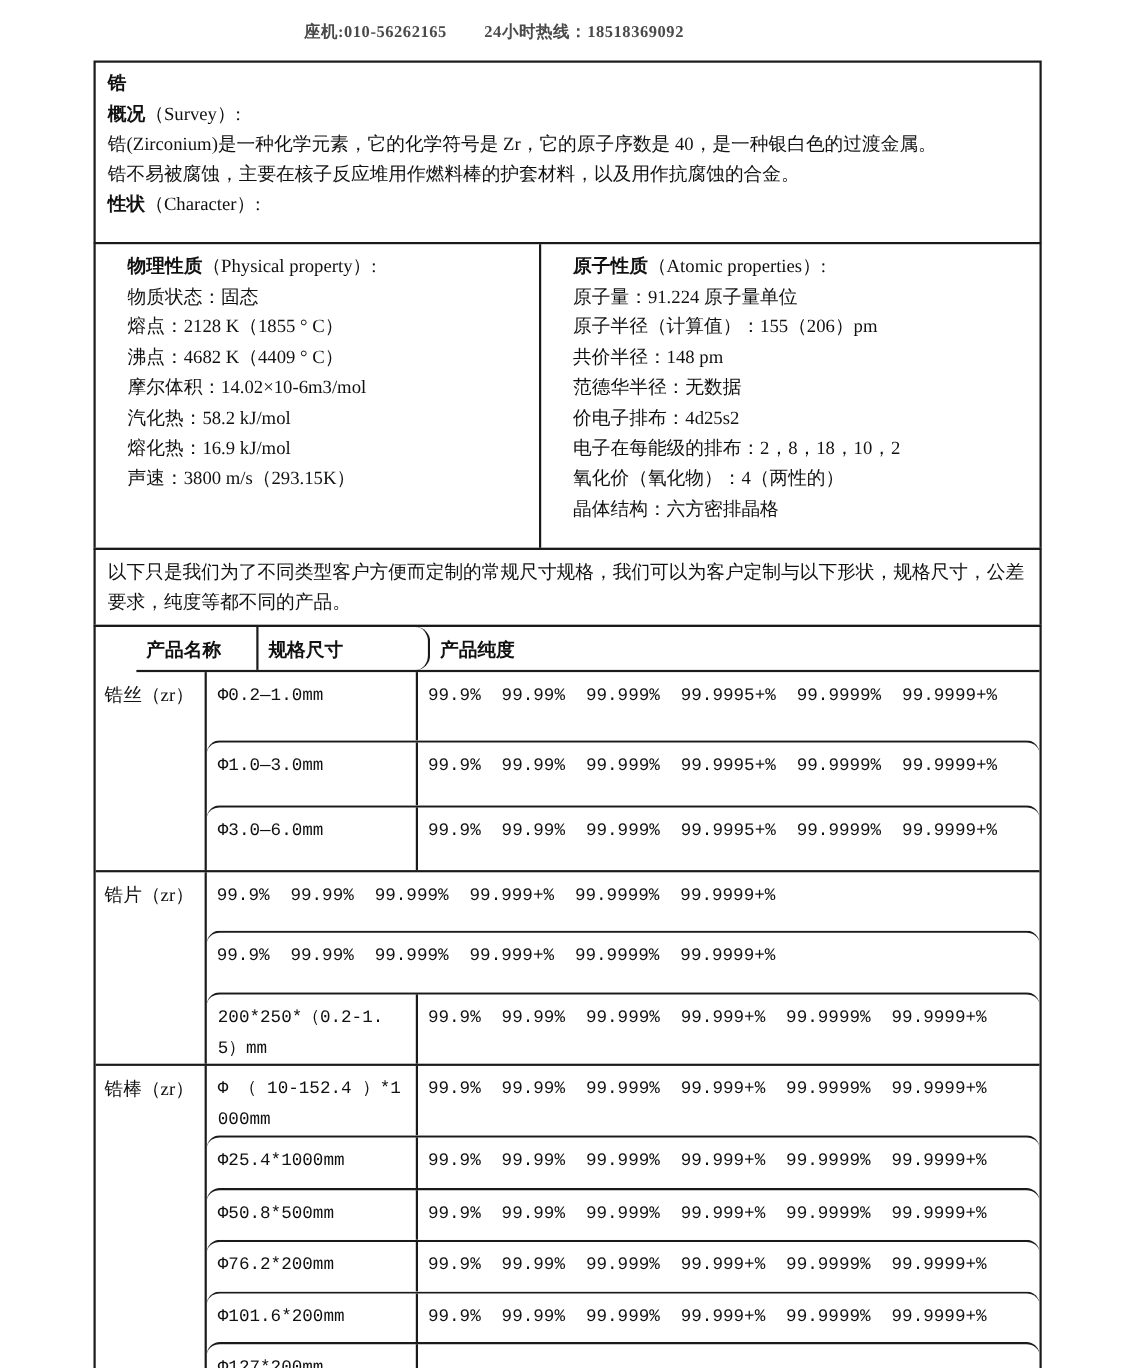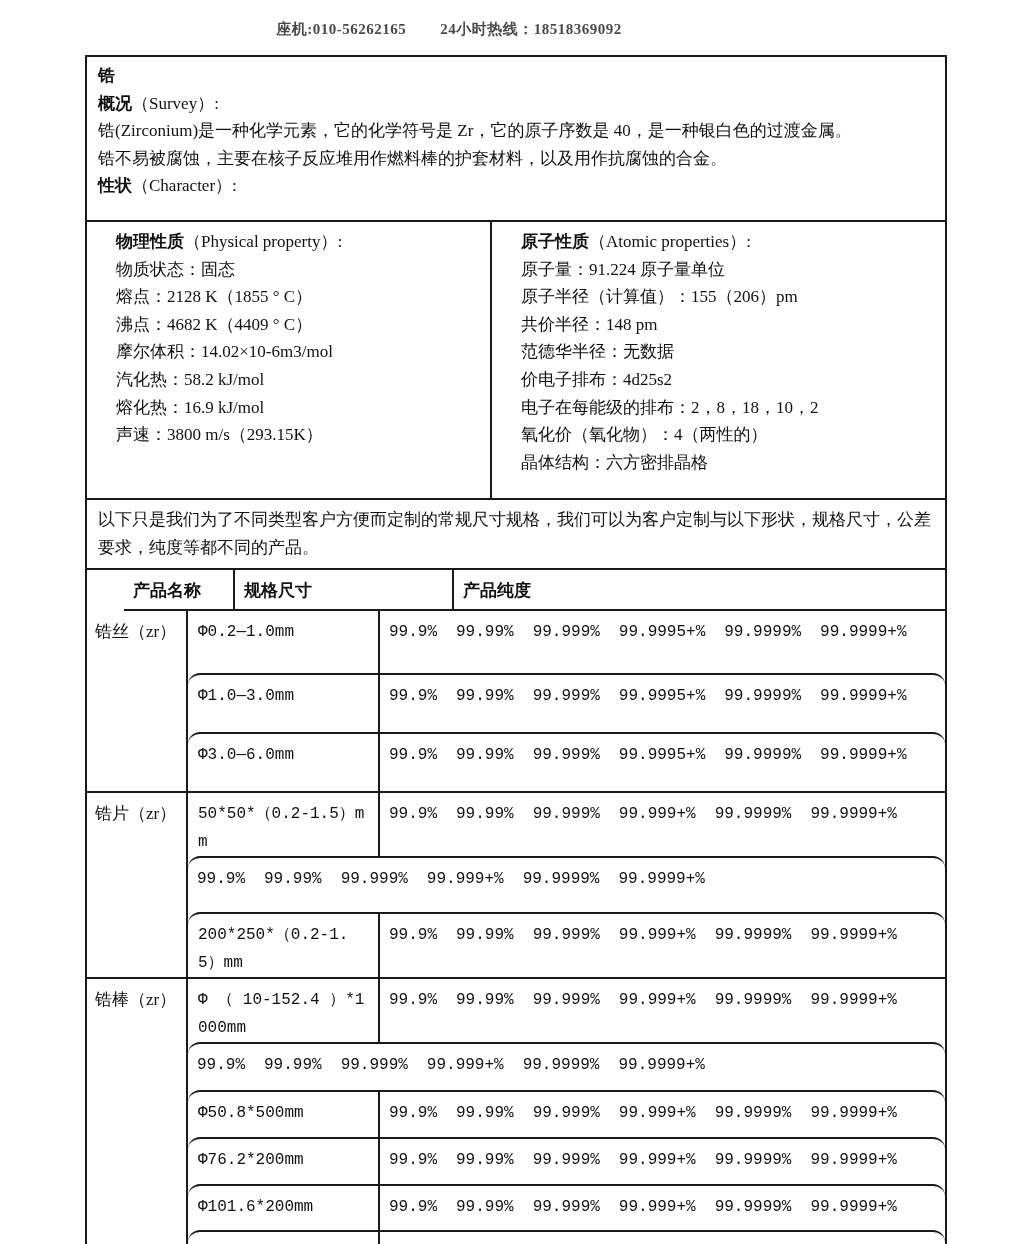--- a/index.html
+++ b/index.html
@@ -33,21 +33,21 @@
   .pcell.left{width:405px;border-right:2px solid #1a1a1a;}
   .pcell.right{flex:1;}
   
   .note{min-height:66px;padding:6px 11px;font-size:17px;line-height:28px;}
   
   .ptable{font-size:17px;}
   .prow{display:flex;margin-left:37px;}
   .phead{height:41px;border-bottom:2px solid #1a1a1a;box-sizing:border-box;}
   .phead > div{font-weight:bold;padding:9px 0 0 9px;box-sizing:border-box;}
   .c1{width:111px;border-right:2px solid #1a1a1a;}
-  .c2{width:219px;border-right:2px solid #1a1a1a;}
+  .c2{width:156px;border-right:2px solid #1a1a1a;border-radius:13px;}
   .c3{flex:1;}
   .pgroup{display:flex;}
   .pgroup + .pgroup{border-top:2px solid #1a1a1a;}
   .gname{width:101px;border-right:2px solid #1a1a1a;padding:9px 2px 0 8px;box-sizing:border-box;}
   .grows{flex:1;display:flex;flex-direction:column;}
   .grow{display:flex;}
   .grow + .grow{border-top:2px solid #1a1a1a;border-radius:12px;}
   .spec{
     width:192px;border-right:2px solid #1a1a1a;
     padding:7px 6px 0 10px;box-sizing:border-box;
@@ -152,21 +152,20 @@
               <span class="purity-val">99.9999+%</span>
             </div>
         </div>
       </div>
     </div>
 
     <div class="pgroup">
       <div class="gname">锆片（zr）</div>
       <div class="grows">
         <div class="grow" style="min-height:53px">
-          <div class="spec">50*50*（0.2-1.5）mm</div>
           <div class="purity">
               <span class="purity-val">99.9%</span>
               <span class="purity-val">99.99%</span>
               <span class="purity-val">99.999%</span>
               <span class="purity-val">99.999+%</span>
               <span class="purity-val">99.9999%</span>
               <span class="purity-val">99.9999+%</span>
             </div>
         </div>
         <div class="grow" style="min-height:54px">
@@ -201,20 +200,21 @@
           <div class="purity">
               <span class="purity-val">99.9%</span>
               <span class="purity-val">99.99%</span>
               <span class="purity-val">99.999%</span>
               <span class="purity-val">99.999+%</span>
               <span class="purity-val">99.9999%</span>
               <span class="purity-val">99.9999+%</span>
             </div>
         </div>
         <div class="grow" style="min-height:46px">
+          <div class="spec">Φ25.4*1000mm</div>
           <div class="purity">
               <span class="purity-val">99.9%</span>
               <span class="purity-val">99.99%</span>
               <span class="purity-val">99.999%</span>
               <span class="purity-val">99.999+%</span>
               <span class="purity-val">99.9999%</span>
               <span class="purity-val">99.9999+%</span>
             </div>
         </div>
         <div class="grow" style="min-height:45px">

